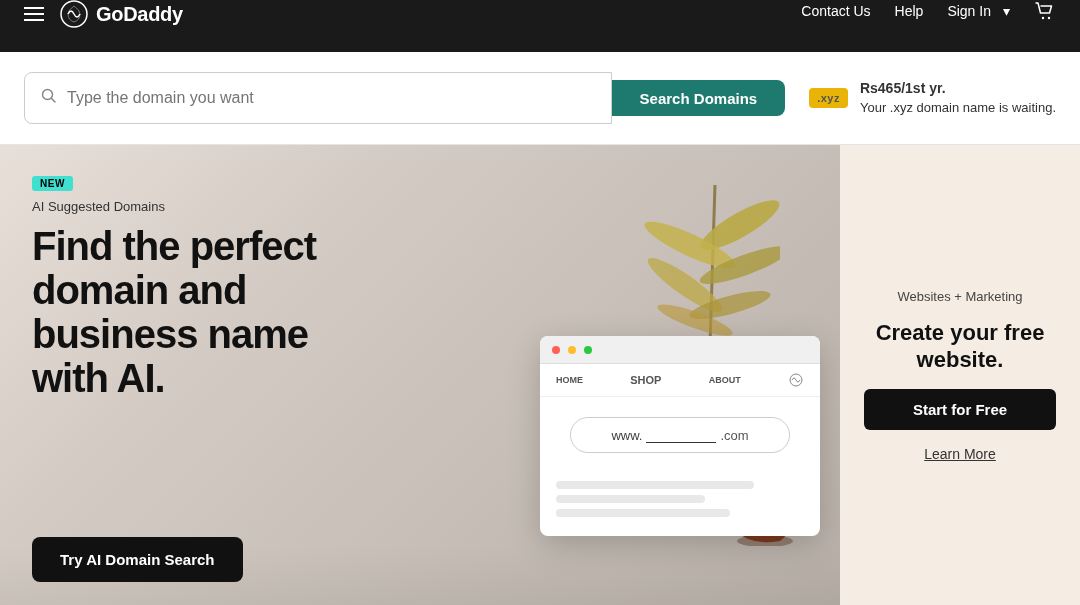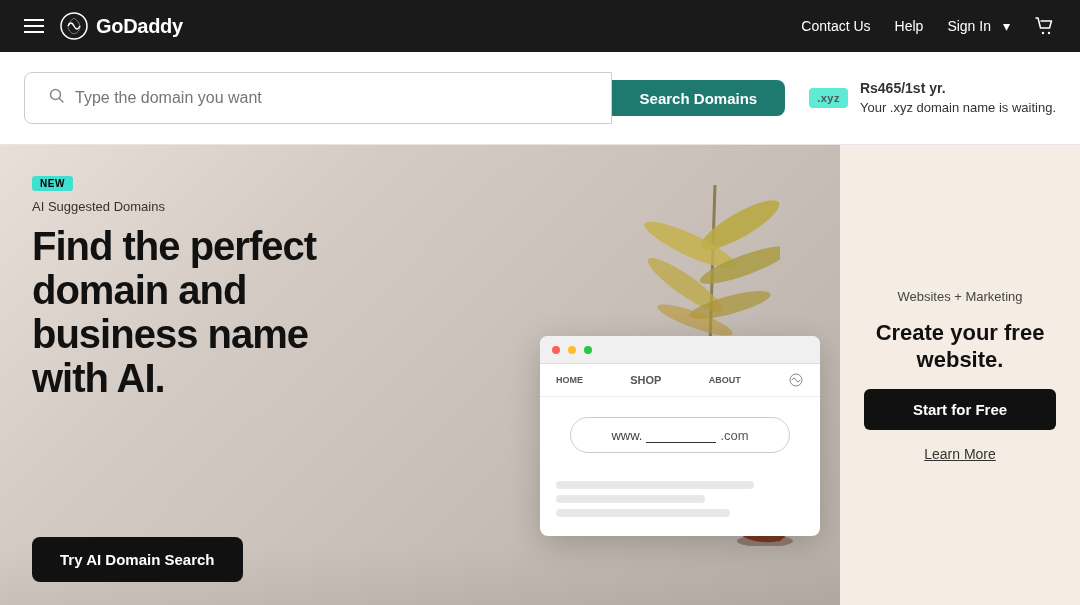--- a/index.html
+++ b/index.html
@@ -3,21 +3,21 @@
   <meta charset="utf-8">
   <style>
     * { margin: 0; padding: 0; box-sizing: border-box; }
     body { font-family: -apple-system, BlinkMacSystemFont, 'Segoe UI', Arial, sans-serif; background: #f5f5f5; width: 1080px; height: 605px; overflow: hidden; }
 
     
     .navbar {
       background: #1a1a1a;
       height: 52px;
       display: flex;
-      align-items: center;
+      align-items: flex-start;
       justify-content: space-between;
       padding: 0 24px;
     }
     .nav-left { display: flex; align-items: center; gap: 16px; }
     .nav-right { display: flex; align-items: center; gap: 24px; }
     .hamburger { display: flex; flex-direction: column; gap: 4px; cursor: pointer; }
     .hamburger span { width: 20px; height: 2px; background: #fff; display: block; }
     .logo { display: flex; align-items: center; gap: 8px; }
     .logo-icon { width: 28px; height: 28px; }
     .logo-text { color: #fff; font-size: 20px; font-weight: 600; letter-spacing: -0.3px; }
@@ -33,21 +33,21 @@
       align-items: center;
       gap: 0;
       border-bottom: 1px solid #e5e5e5;
     }
     .search-box {
       background: #fff;
       border: 1.5px solid #ccc;
       border-radius: 8px 0 0 8px;
       display: flex;
       align-items: center;
-      padding: 0 24px;
+      padding: 0 16px;
       height: 52px;
       flex: 1;
       max-width: 620px;
     }
     .search-box input {
       border: none;
       outline: none;
       font-size: 16px;
       color: #999;
       width: 100%;
@@ -66,21 +66,21 @@
       cursor: pointer;
       white-space: nowrap;
     }
     .domain-promo {
       display: flex;
       align-items: center;
       gap: 12px;
       margin-left: 24px;
     }
     .xyz-badge {
-      background: #5eead4;
+      background: #eab308;
       color: #555;
       font-size: 11px;
       font-weight: 700;
       padding: 4px 8px;
       border-radius: 4px;
       letter-spacing: 0.5px;
     }
     .promo-text { font-size: 13px; color: #333; line-height: 1.4; }
     .promo-text strong { font-weight: 700; font-size: 14px; }
 

